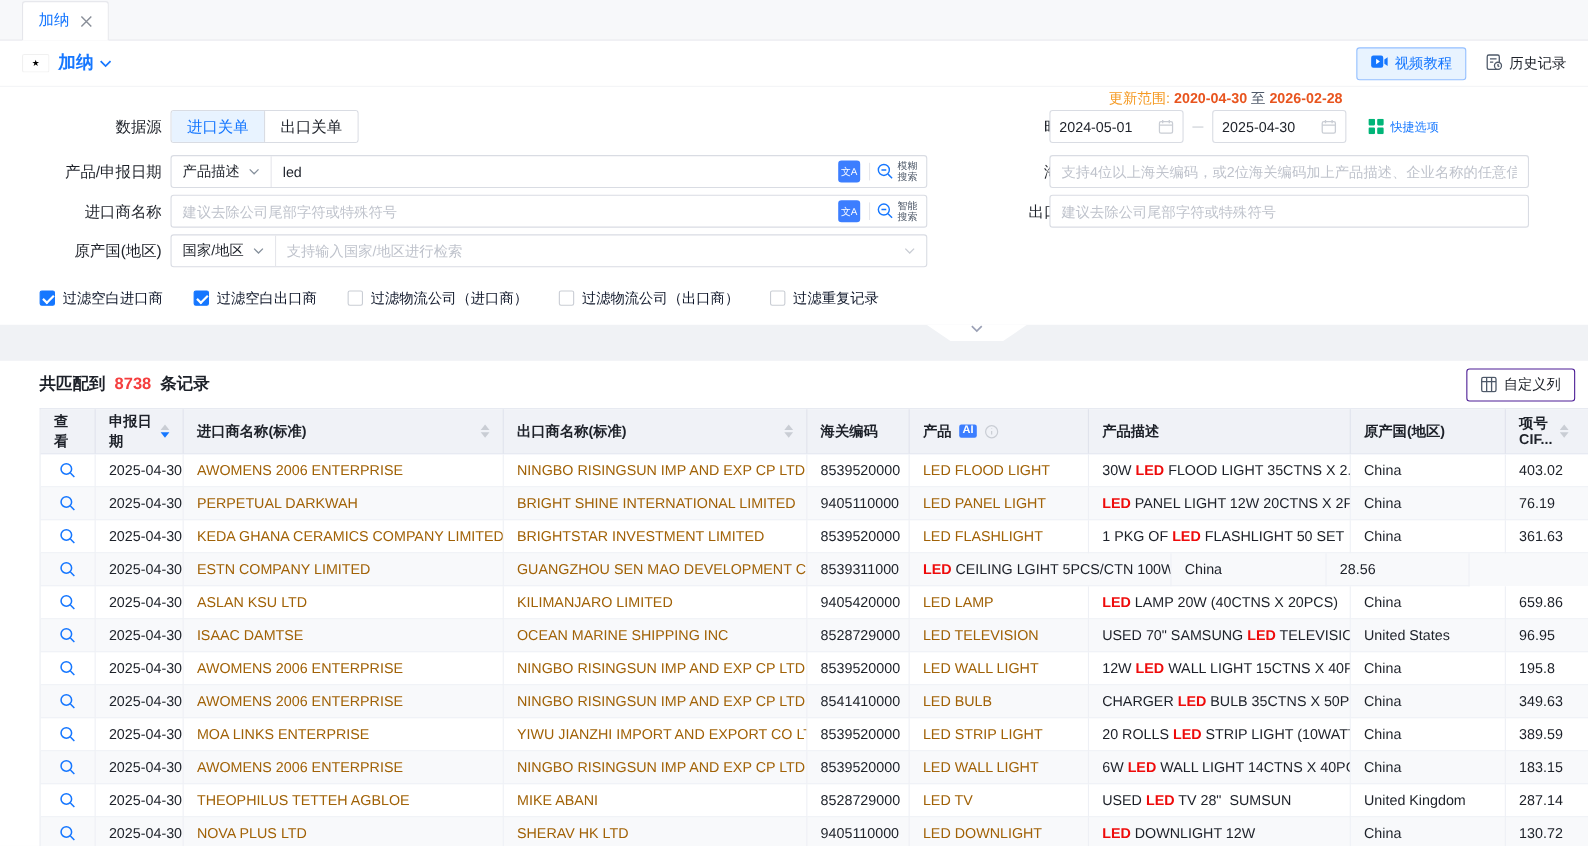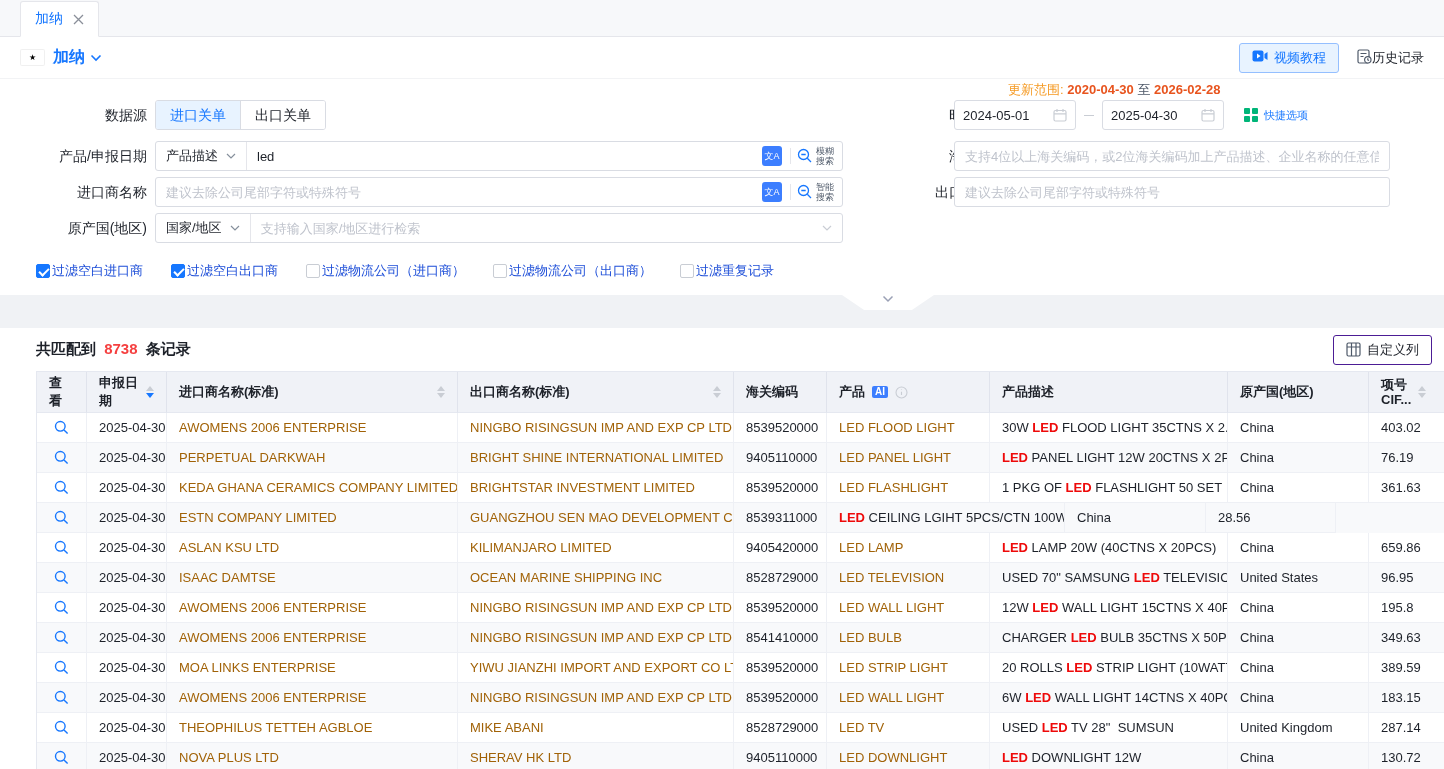--- a/index.html
+++ b/index.html
@@ -18,21 +18,21 @@
   .top-panel{ background:#fff; }
   .page-header{ height:42px; display:flex; align-items:center; padding:0 20px; border-bottom:1px solid #f2f3f5;}
   .flag{ width:25px; height:17px; border-radius:2px; overflow:hidden; position:relative; display:inline-block; box-shadow:0 0 0 1px rgba(0,0,0,.06) inset;}
   .flag .s1{height:6px;background:#ce1126}.flag .s2{height:6px;background:#fcd116}.flag .s3{height:5px;background:#006b3f}
   .flag .star{ position:absolute; left:0; top:0; width:100%; height:100%; display:flex; align-items:center; justify-content:center; color:#000; font-size:8px; line-height:1;}
   .country-name{ color:#1677ff; font-size:16px; font-weight:bold; margin-left:8px; }
   .country-caret{ margin-left:5px; display:flex; }
   .hdr-right{ margin-left:auto; display:flex; align-items:center; gap:18px;}
   .video-btn{ height:30px; border:1px solid #94bfff; background:#e8f3ff; color:#1677ff; border-radius:3px;
      display:flex; align-items:center; gap:6px; padding:0 12px; font-size:13px; cursor:pointer;}
-  .hist-btn{ display:flex; align-items:center; color:#1d2129; font-size:13px; background:none; border:none; cursor:pointer;}
+  .hist-btn{ display:flex; align-items:center; gap:6px; color:#1d2129; font-size:13px; background:none; border:none; cursor:pointer;}
   
   .filters{ position:relative; height:216px; background:#fff;}
   .f-label{ position:absolute; width:147px; text-align:right; font-size:14px; color:#1d2129; line-height:30px;}
   .f-label.r{ left:858px; width:147px; }
   .seg{ position:absolute; left:155px; top:21px; display:flex; border:1px solid #d9dce3; border-radius:3px; overflow:hidden; height:30px;}
   .seg-item{ padding:0 14px; line-height:28px; font-size:14px; background:#fff; color:#1d2129; cursor:pointer;}
   .seg-item + .seg-item{ border-left:1px solid #d9dce3;}
   .seg-item.active{ background:#e8f3ff; color:#1677ff;}
   .composite{ position:absolute; left:155px; width:688px; height:30px; border:1px solid #d9dce3; border-radius:3px;
       display:flex; align-items:center; background:#fff;}
@@ -49,21 +49,21 @@
   .upd b{ color:#e8541e; }
   .upd .zhi{ color:#4e5969; font-weight:normal; }
   .rrow{ position:absolute; left:954px; display:flex; align-items:center;}
   .date-box{ width:122px; height:30px; border:1px solid #d9dce3; border-radius:3px; display:flex; align-items:center; padding:0 8px; background:#fff;}
   .date-box .dv{ flex:1; font-size:13px; color:#1d2129;}
   .dash{ width:10px; height:1px; background:#c9cdd4; margin:0 8px;}
   .quick{ display:flex; align-items:center; gap:6px; margin-left:20px; color:#1677ff; cursor:pointer; font-size:11px;}
   .wide-input{ width:436px; height:30px; border:1px solid #d9dce3; border-radius:3px; padding:0 10px; font-size:13px; font-family:inherit; color:#1d2129; outline:none;}
   .wide-input::placeholder{ color:#bfc3cc;}
   .cb-row{ position:absolute; left:36px; top:183px; display:flex; align-items:center; gap:28px;}
-  .cb-item{ display:flex; align-items:center; gap:2px; cursor:pointer; font-size:13px; color:#1d4ed8;}
+  .cb-item{ display:flex; align-items:center; gap:7px; cursor:pointer; font-size:13px; color:#0f172a;}
   .cb{ width:14px; height:14px; border:1px solid #c9cdd4; border-radius:2px; background:#fff; position:relative; flex:0 0 auto;}
   .cb.checked{ background:#1677ff; border-color:#1677ff;}
   .cb.checked::after{ content:""; position:absolute; left:4px; top:1px; width:4px; height:8px; border:solid #fff; border-width:0 2px 2px 0; transform:rotate(45deg);}
   
   .gap{ height:33px; position:relative;}
   .notch{ position:absolute; left:842px; top:0; width:92px; height:15px; background:#fff;
      clip-path:polygon(0 0,100% 0,76% 100%,24% 100%); display:flex; justify-content:center; align-items:flex-start; cursor:pointer;}
   
   .results{ background:#fff; height:441px; overflow:hidden;}
   .results-header{ height:43px; display:flex; align-items:center; padding:0 12px 0 36px;}

